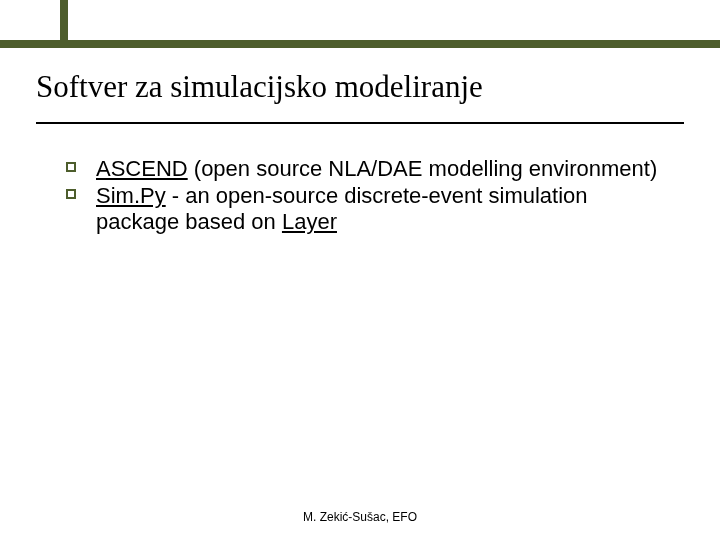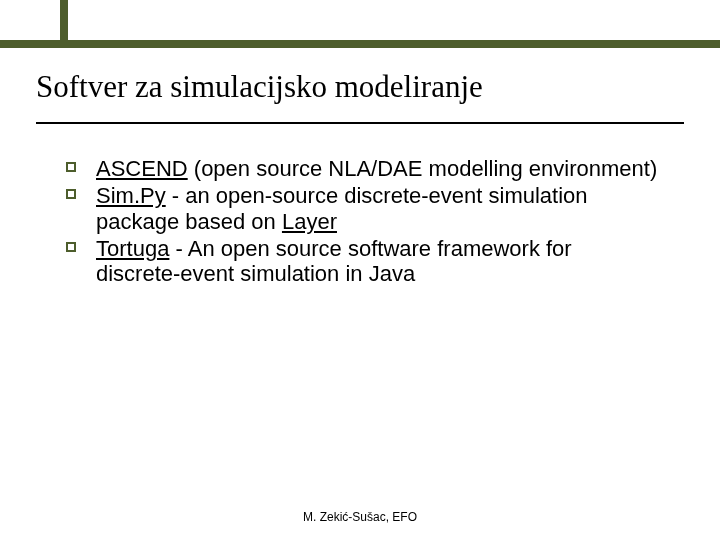--- a/index.html
+++ b/index.html
@@ -107,21 +107,17 @@
   <div class="content">
     <ul class="bullet-list">
       <li>
         <span class="sq"></span>
         <span class="u">ASCEND</span><span> (open source NLA/DAE modelling environment)</span>
       </li>
       <li>
         <span class="sq"></span>
         <span class="u">Sim.Py</span><span> - an open-source discrete-event simulation package based on </span><span class="u">Layer</span><span></span>
       </li>
-      <li>
-        <span class="sq"></span>
-        <span class="u">Tortuga</span><span> - An open source software framework for discrete-event simulation in Java</span>
-      </li>
     </ul>
   </div>
 
   <div class="footer">M. Zekić-Sušac, EFO</div>
 </div>
 
 </body></html>

